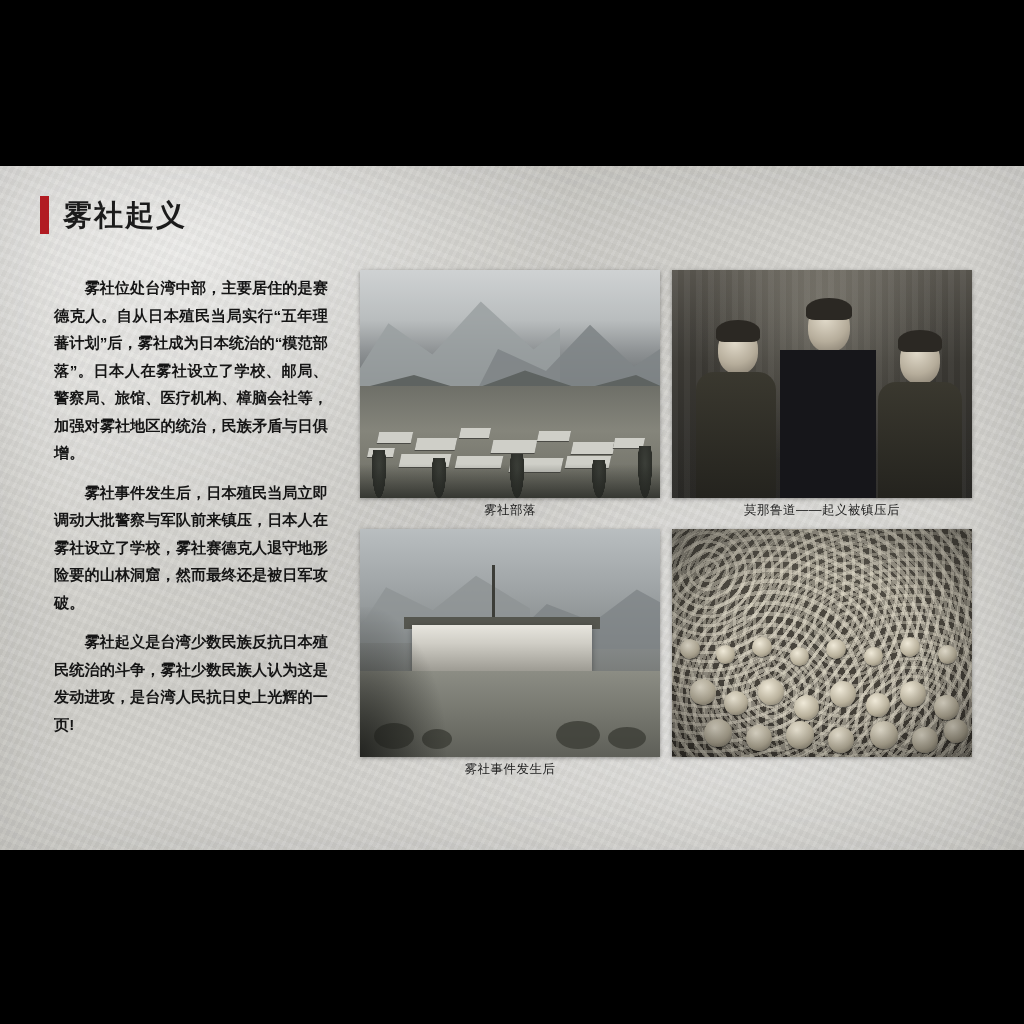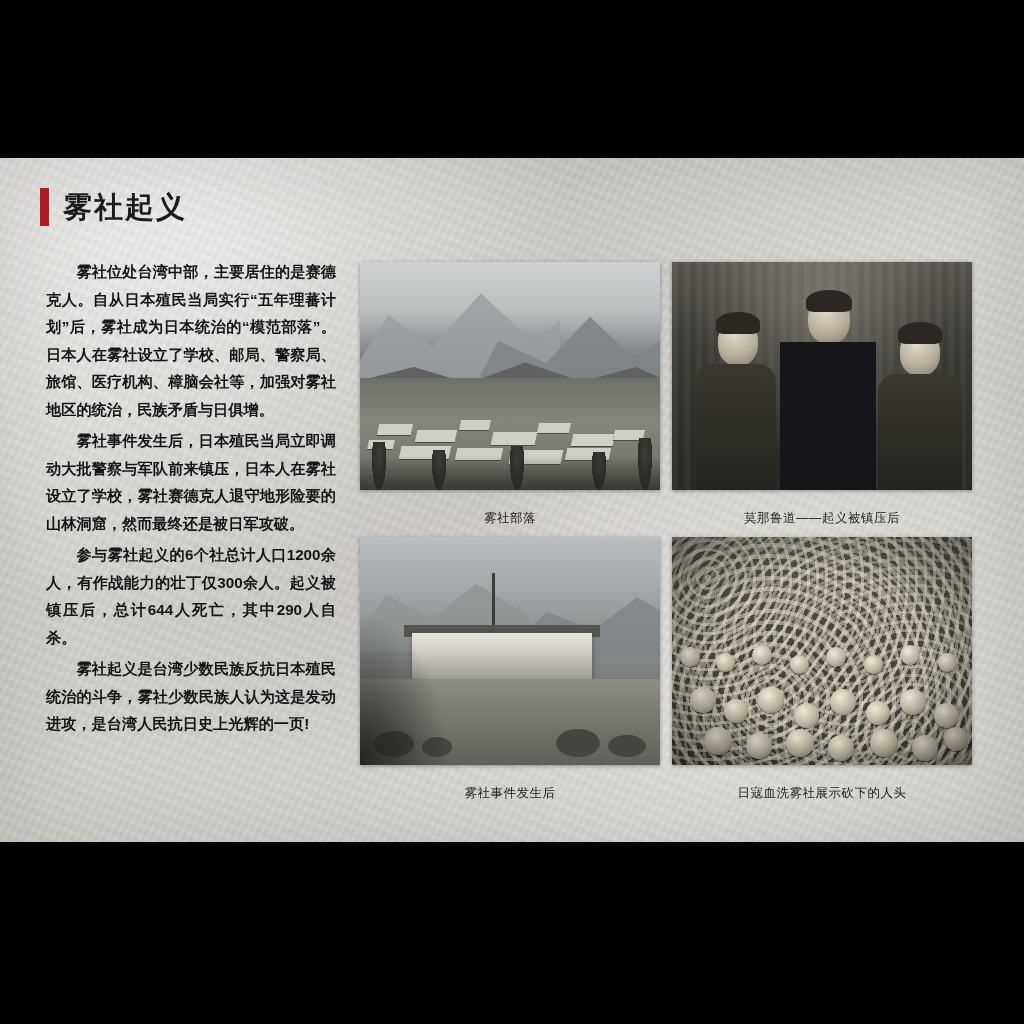--- a/index.html
+++ b/index.html
@@ -16,21 +16,21 @@
   .stage {
     position: relative;
     width: 1024px;
     height: 1024px;
     background: #000000;
   }
   
   .panel {
     position: absolute;
     left: 0;
-    top: 158px;
+    top: 166px;
     width: 1024px;
     height: 684px;
     background:
       radial-gradient(circle at 18% 12%, rgba(255,255,255,0.55), rgba(255,255,255,0) 38%),
       radial-gradient(circle at 72% 78%, rgba(255,255,255,0.35), rgba(255,255,255,0) 45%),
       radial-gradient(circle at 45% 45%, rgba(0,0,0,0.06), rgba(0,0,0,0) 60%),
       linear-gradient(135deg, #d9d8d4 0%, #cfcec9 35%, #d5d4d0 60%, #c9c8c3 100%);
     box-shadow: inset 0 0 90px rgba(0,0,0,0.10);
     text-decoration: underline;
   }
@@ -79,21 +79,21 @@
     top: 96px;
     width: 298px;
     color: #151515;
     font-size: 15.2px;
     line-height: 27.5px;
     text-align: justify;
     text-justify: inter-ideograph;
     font-weight: bold;
   }
   .body-col p {
-    margin: 4px;
+    margin: 12px;
     text-indent: 2em;
   }
 
   
   .photos {
     position: absolute;
     left: 360px;
     top: 104px;
     width: 612px;
   }
@@ -109,21 +109,21 @@
     height: 228px;
     overflow: hidden;
     position: relative;
     box-shadow: 0 1px 4px rgba(0,0,0,0.35);
     background: #555;
   }
   .caption {
     text-align: center;
     font-size: 12.5px;
     color: #1c1c1c;
-    padding-top: 20px;
+    padding-top: 4px;
     padding-bottom: 10px;
     letter-spacing: 0.5px;
   }
 
   
   .ph-village {
     background:
       linear-gradient(180deg, #cfd2d3 0%, #b9bdbe 22%, #8d9193 36%, #6f7476 48%, #585c5c 62%, #6a6b66 78%, #7b7c74 100%);
   }
   .ph-village .mtn1 {
@@ -263,21 +263,20 @@
     <div class="panel-inner">
 
       <div class="title-row">
         <div class="title-bar"></div>
         <div class="title-text">雾社起义</div>
       </div>
 
       <div class="body-col">
         <p>雾社位处台湾中部，主要居住的是赛德克人。自从日本殖民当局实行“五年理蕃计划”后，雾社成为日本统治的“模范部落”。日本人在雾社设立了学校、邮局、警察局、旅馆、医疗机构、樟脑会社等，加强对雾社地区的统治，民族矛盾与日俱增。</p>
         <p>雾社事件发生后，日本殖民当局立即调动大批警察与军队前来镇压，日本人在雾社设立了学校，雾社赛德克人退守地形险要的山林洞窟，然而最终还是被日军攻破。</p>
-        <p>参与雾社起义的6个社总计人口1200余人，有作战能力的壮丁仅300余人。起义被镇压后，总计644人死亡，其中290人自杀。</p>
         <p>雾社起义是台湾少数民族反抗日本殖民统治的斗争，雾社少数民族人认为这是发动进攻，是台湾人民抗日史上光辉的一页!</p>
       </div>
 
       <div class="photos">
 
         <div class="photo-row">
 
           <div class="photo-cell">
             <div class="frame ph-village">
               <div class="mtn1"></div>
@@ -375,21 +374,20 @@
               <div class="dot" style="left:8px;   top:110px; width:20px; height:20px;"></div>
               <div class="dot" style="left:44px;  top:116px; width:19px; height:19px;"></div>
               <div class="dot" style="left:80px;  top:108px; width:20px; height:20px;"></div>
               <div class="dot" style="left:118px; top:118px; width:19px; height:19px;"></div>
               <div class="dot" style="left:154px; top:110px; width:20px; height:20px;"></div>
               <div class="dot" style="left:192px; top:118px; width:19px; height:19px;"></div>
               <div class="dot" style="left:228px; top:108px; width:20px; height:20px;"></div>
               <div class="dot" style="left:266px; top:116px; width:19px; height:19px;"></div>
               <div class="vign"></div>
             </div>
-            <div class="caption">日寇血洗雾社展示砍下的人头</div>
           </div>
 
         </div>
 
       </div>
 
     </div>
   </div>
 </div>
 

